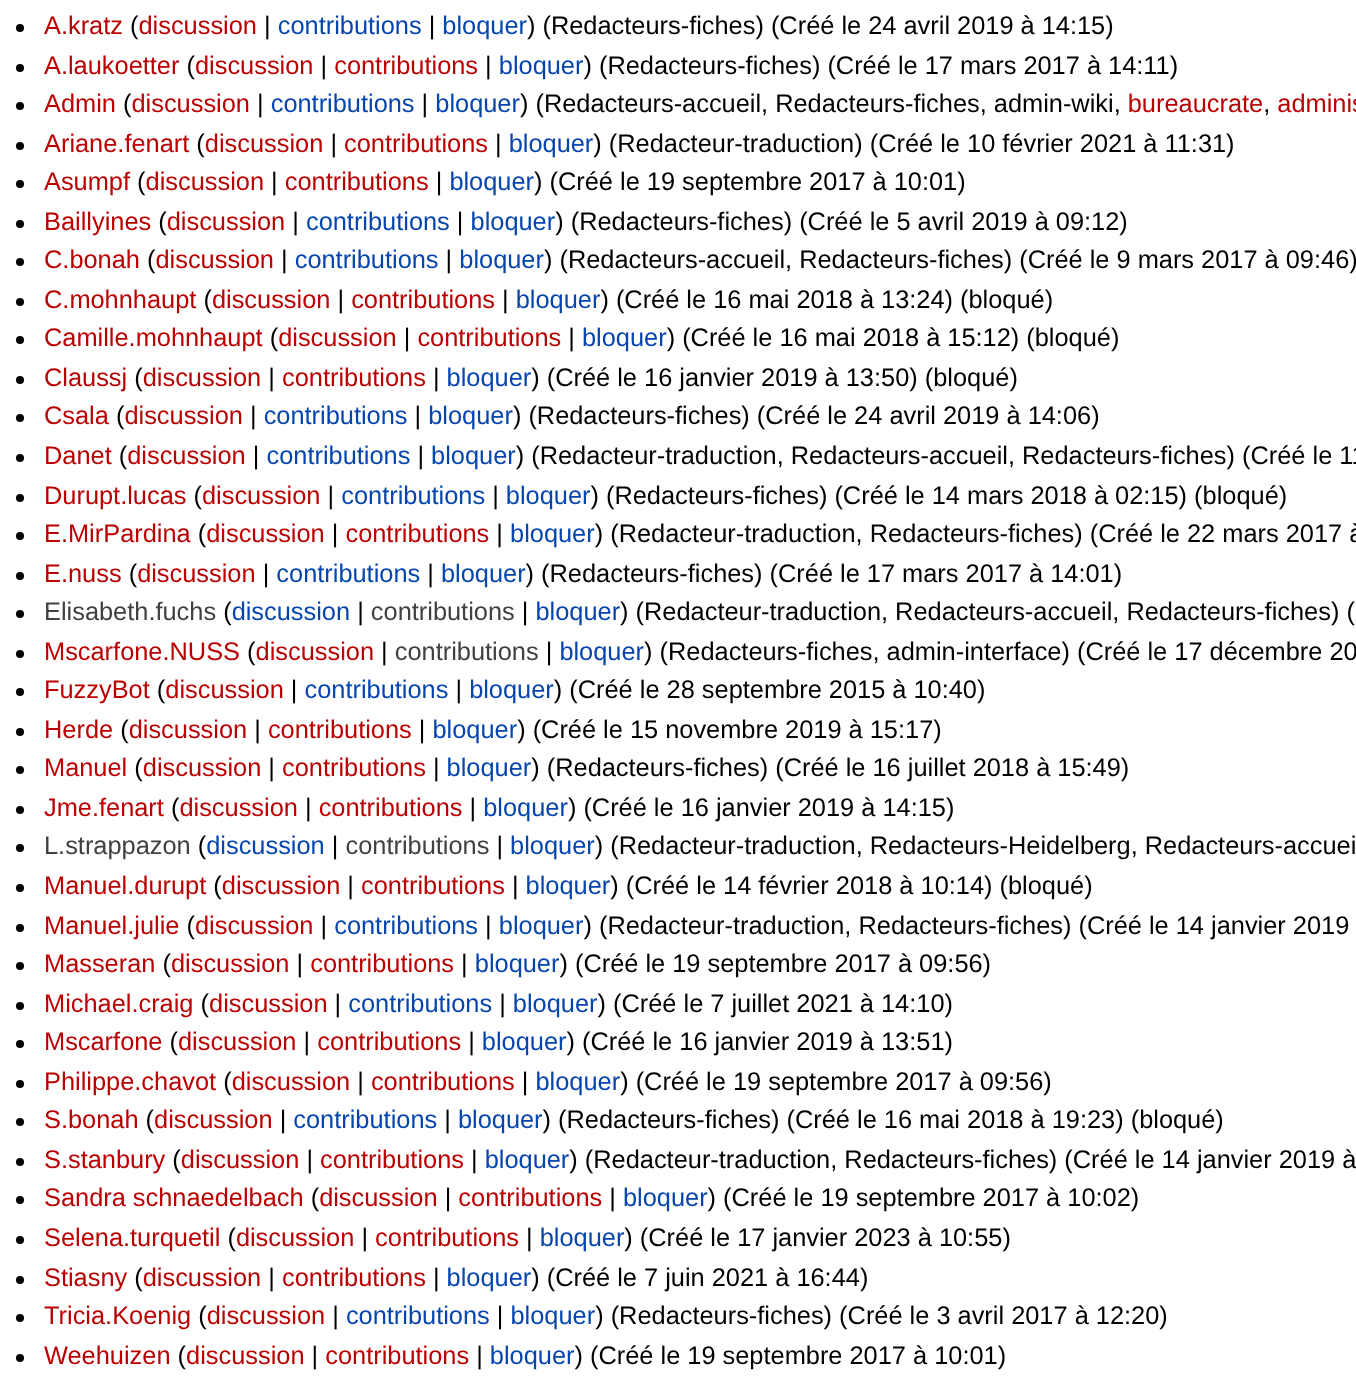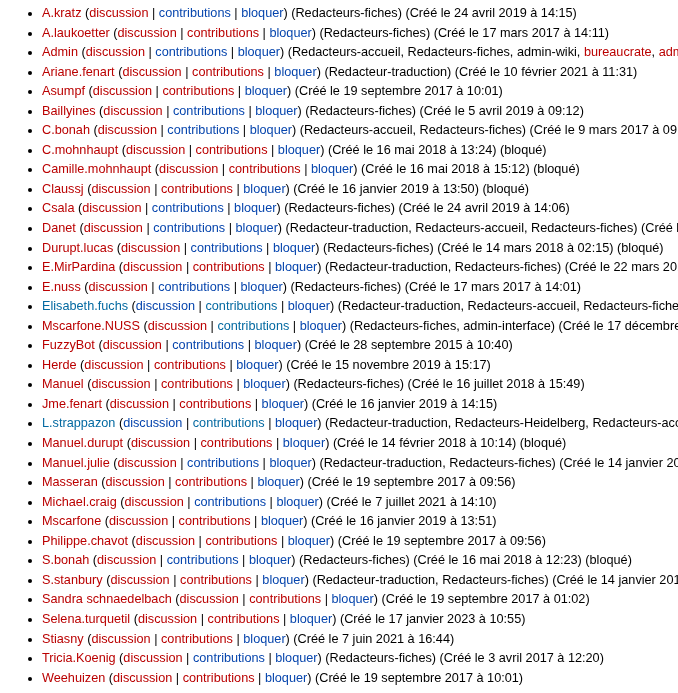--- a/index.html
+++ b/index.html
@@ -16,26 +16,25 @@
     color: #000000;
   }
   ul.user-list {
     margin: 4px 0 0 0;
     padding: 0 0 0 22px;
     list-style: disc outside;
   }
   ul.user-list li {
     line-height: 19.55px;
     white-space: nowrap;
-    margin-left: 20px;
   }
   a { text-decoration: none; cursor: pointer; }
   .c-red   { color: #BA0000; }
   .c-blue  { color: #0645AD; }
-  .c-navy  { color: #0369a1; }
+  .c-navy  { color: #404040; }
   .c-black { color: #000000; }
 </style>
 </head>
 <body>
 
 <ul class="user-list">
     <li><a class="c-red">A.kratz</a><span class="c-black"> (</span><a class="c-red">discussion</a><span class="c-black"> | </span><a class="c-blue">contributions</a><span class="c-black"> | </span><a class="c-blue">bloquer</a><span class="c-black">) (Redacteurs-fiches) (Créé le 24 avril 2019 à 14:15)</span></li>
     <li><a class="c-red">A.laukoetter</a><span class="c-black"> (</span><a class="c-red">discussion</a><span class="c-black"> | </span><a class="c-red">contributions</a><span class="c-black"> | </span><a class="c-blue">bloquer</a><span class="c-black">) (Redacteurs-fiches) (Créé le 17 mars 2017 à 14:11)</span></li>
     <li><a class="c-red">Admin</a><span class="c-black"> (</span><a class="c-red">discussion</a><span class="c-black"> | </span><a class="c-blue">contributions</a><span class="c-black"> | </span><a class="c-blue">bloquer</a><span class="c-black">) (Redacteurs-accueil, Redacteurs-fiches, admin-wiki, </span><a class="c-red">bureaucrate</a><span class="c-black">, </span><a class="c-red">administrateur(SMW)</a></li>
     <li><a class="c-red">Ariane.fenart</a><span class="c-black"> (</span><a class="c-red">discussion</a><span class="c-black"> | </span><a class="c-red">contributions</a><span class="c-black"> | </span><a class="c-blue">bloquer</a><span class="c-black">) (Redacteur-traduction) (Créé le 10 février 2021 à 11:31)</span></li>
@@ -56,20 +55,20 @@
     <li><a class="c-red">Herde</a><span class="c-black"> (</span><a class="c-red">discussion</a><span class="c-black"> | </span><a class="c-red">contributions</a><span class="c-black"> | </span><a class="c-blue">bloquer</a><span class="c-black">) (Créé le 15 novembre 2019 à 15:17)</span></li>
     <li><a class="c-red">Manuel</a><span class="c-black"> (</span><a class="c-red">discussion</a><span class="c-black"> | </span><a class="c-red">contributions</a><span class="c-black"> | </span><a class="c-blue">bloquer</a><span class="c-black">) (Redacteurs-fiches) (Créé le 16 juillet 2018 à 15:49)</span></li>
     <li><a class="c-red">Jme.fenart</a><span class="c-black"> (</span><a class="c-red">discussion</a><span class="c-black"> | </span><a class="c-red">contributions</a><span class="c-black"> | </span><a class="c-blue">bloquer</a><span class="c-black">) (Créé le 16 janvier 2019 à 14:15)</span></li>
     <li><a class="c-navy">L.strappazon</a><span class="c-black"> (</span><a class="c-blue">discussion</a><span class="c-black"> | </span><a class="c-navy">contributions</a><span class="c-black"> | </span><a class="c-blue">bloquer</a><span class="c-black">) (Redacteur-traduction, Redacteurs-Heidelberg, Redacteurs-accueil, Redacteurs-fiche</span></li>
     <li><a class="c-red">Manuel.durupt</a><span class="c-black"> (</span><a class="c-red">discussion</a><span class="c-black"> | </span><a class="c-red">contributions</a><span class="c-black"> | </span><a class="c-blue">bloquer</a><span class="c-black">) (Créé le 14 février 2018 à 10:14) (bloqué)</span></li>
     <li><a class="c-red">Manuel.julie</a><span class="c-black"> (</span><a class="c-red">discussion</a><span class="c-black"> | </span><a class="c-blue">contributions</a><span class="c-black"> | </span><a class="c-blue">bloquer</a><span class="c-black">) (Redacteur-traduction, Redacteurs-fiches) (Créé le 14 janvier 2019 à 14:00) (bloqué)</span></li>
     <li><a class="c-red">Masseran</a><span class="c-black"> (</span><a class="c-red">discussion</a><span class="c-black"> | </span><a class="c-red">contributions</a><span class="c-black"> | </span><a class="c-blue">bloquer</a><span class="c-black">) (Créé le 19 septembre 2017 à 09:56)</span></li>
     <li><a class="c-red">Michael.craig</a><span class="c-black"> (</span><a class="c-red">discussion</a><span class="c-black"> | </span><a class="c-blue">contributions</a><span class="c-black"> | </span><a class="c-blue">bloquer</a><span class="c-black">) (Créé le 7 juillet 2021 à 14:10)</span></li>
     <li><a class="c-red">Mscarfone</a><span class="c-black"> (</span><a class="c-red">discussion</a><span class="c-black"> | </span><a class="c-red">contributions</a><span class="c-black"> | </span><a class="c-blue">bloquer</a><span class="c-black">) (Créé le 16 janvier 2019 à 13:51)</span></li>
     <li><a class="c-red">Philippe.chavot</a><span class="c-black"> (</span><a class="c-red">discussion</a><span class="c-black"> | </span><a class="c-red">contributions</a><span class="c-black"> | </span><a class="c-blue">bloquer</a><span class="c-black">) (Créé le 19 septembre 2017 à 09:56)</span></li>
-    <li><a class="c-red">S.bonah</a><span class="c-black"> (</span><a class="c-red">discussion</a><span class="c-black"> | </span><a class="c-blue">contributions</a><span class="c-black"> | </span><a class="c-blue">bloquer</a><span class="c-black">) (Redacteurs-fiches) (Créé le 16 mai 2018 à 12:23) (bloqué)</span></li>
+    <li><a class="c-red">S.bonah</a><span class="c-black"> (</span><a class="c-red">discussion</a><span class="c-black"> | </span><a class="c-blue">contributions</a><span class="c-black"> | </span><a class="c-blue">bloquer</a><span class="c-black">) (Redacteurs-fiches) (Créé le 16 mai 2018 à 19:23) (bloqué)</span></li>
     <li><a class="c-red">S.stanbury</a><span class="c-black"> (</span><a class="c-red">discussion</a><span class="c-black"> | </span><a class="c-red">contributions</a><span class="c-black"> | </span><a class="c-blue">bloquer</a><span class="c-black">) (Redacteur-traduction, Redacteurs-fiches) (Créé le 14 janvier 2019 à 14:01)</span></li>
-    <li><a class="c-red">Sandra schnaedelbach</a><span class="c-black"> (</span><a class="c-red">discussion</a><span class="c-black"> | </span><a class="c-red">contributions</a><span class="c-black"> | </span><a class="c-blue">bloquer</a><span class="c-black">) (Créé le 19 septembre 2017 à 01:02)</span></li>
+    <li><a class="c-red">Sandra schnaedelbach</a><span class="c-black"> (</span><a class="c-red">discussion</a><span class="c-black"> | </span><a class="c-red">contributions</a><span class="c-black"> | </span><a class="c-blue">bloquer</a><span class="c-black">) (Créé le 19 septembre 2017 à 10:02)</span></li>
     <li><a class="c-red">Selena.turquetil</a><span class="c-black"> (</span><a class="c-red">discussion</a><span class="c-black"> | </span><a class="c-red">contributions</a><span class="c-black"> | </span><a class="c-blue">bloquer</a><span class="c-black">) (Créé le 17 janvier 2023 à 10:55)</span></li>
     <li><a class="c-red">Stiasny</a><span class="c-black"> (</span><a class="c-red">discussion</a><span class="c-black"> | </span><a class="c-red">contributions</a><span class="c-black"> | </span><a class="c-blue">bloquer</a><span class="c-black">) (Créé le 7 juin 2021 à 16:44)</span></li>
     <li><a class="c-red">Tricia.Koenig</a><span class="c-black"> (</span><a class="c-red">discussion</a><span class="c-black"> | </span><a class="c-blue">contributions</a><span class="c-black"> | </span><a class="c-blue">bloquer</a><span class="c-black">) (Redacteurs-fiches) (Créé le 3 avril 2017 à 12:20)</span></li>
     <li><a class="c-red">Weehuizen</a><span class="c-black"> (</span><a class="c-red">discussion</a><span class="c-black"> | </span><a class="c-red">contributions</a><span class="c-black"> | </span><a class="c-blue">bloquer</a><span class="c-black">) (Créé le 19 septembre 2017 à 10:01)</span></li>
   </ul>
 
 </body></html>

